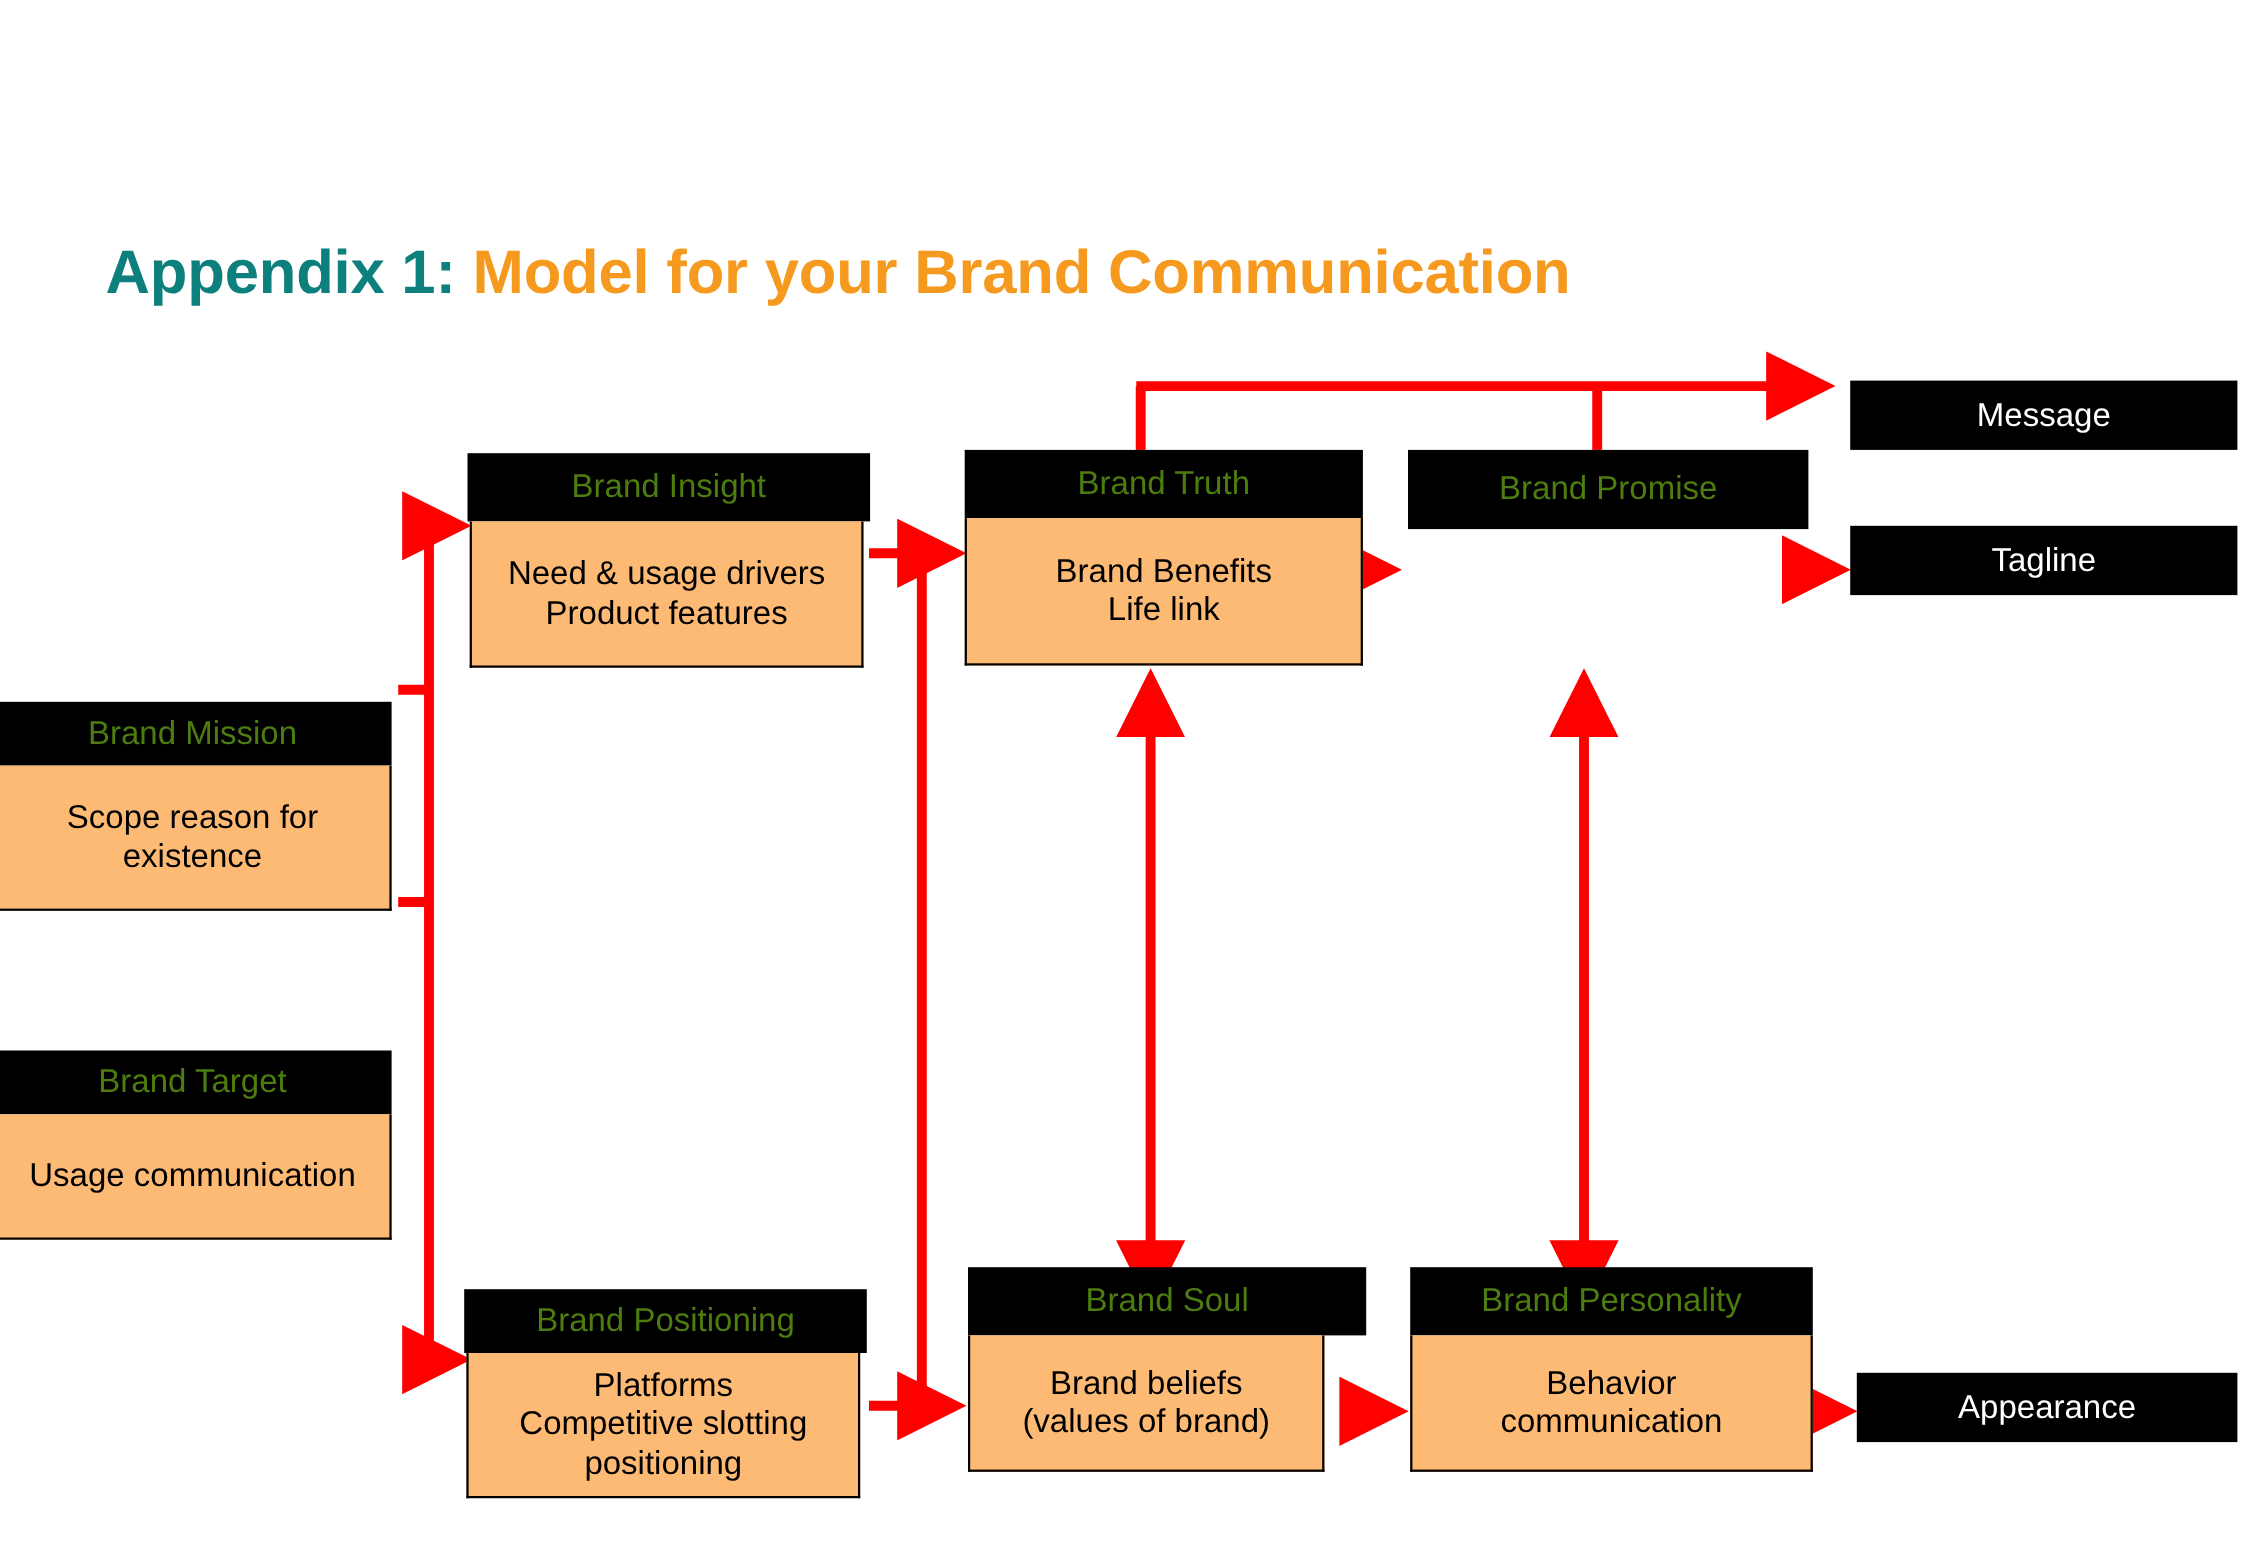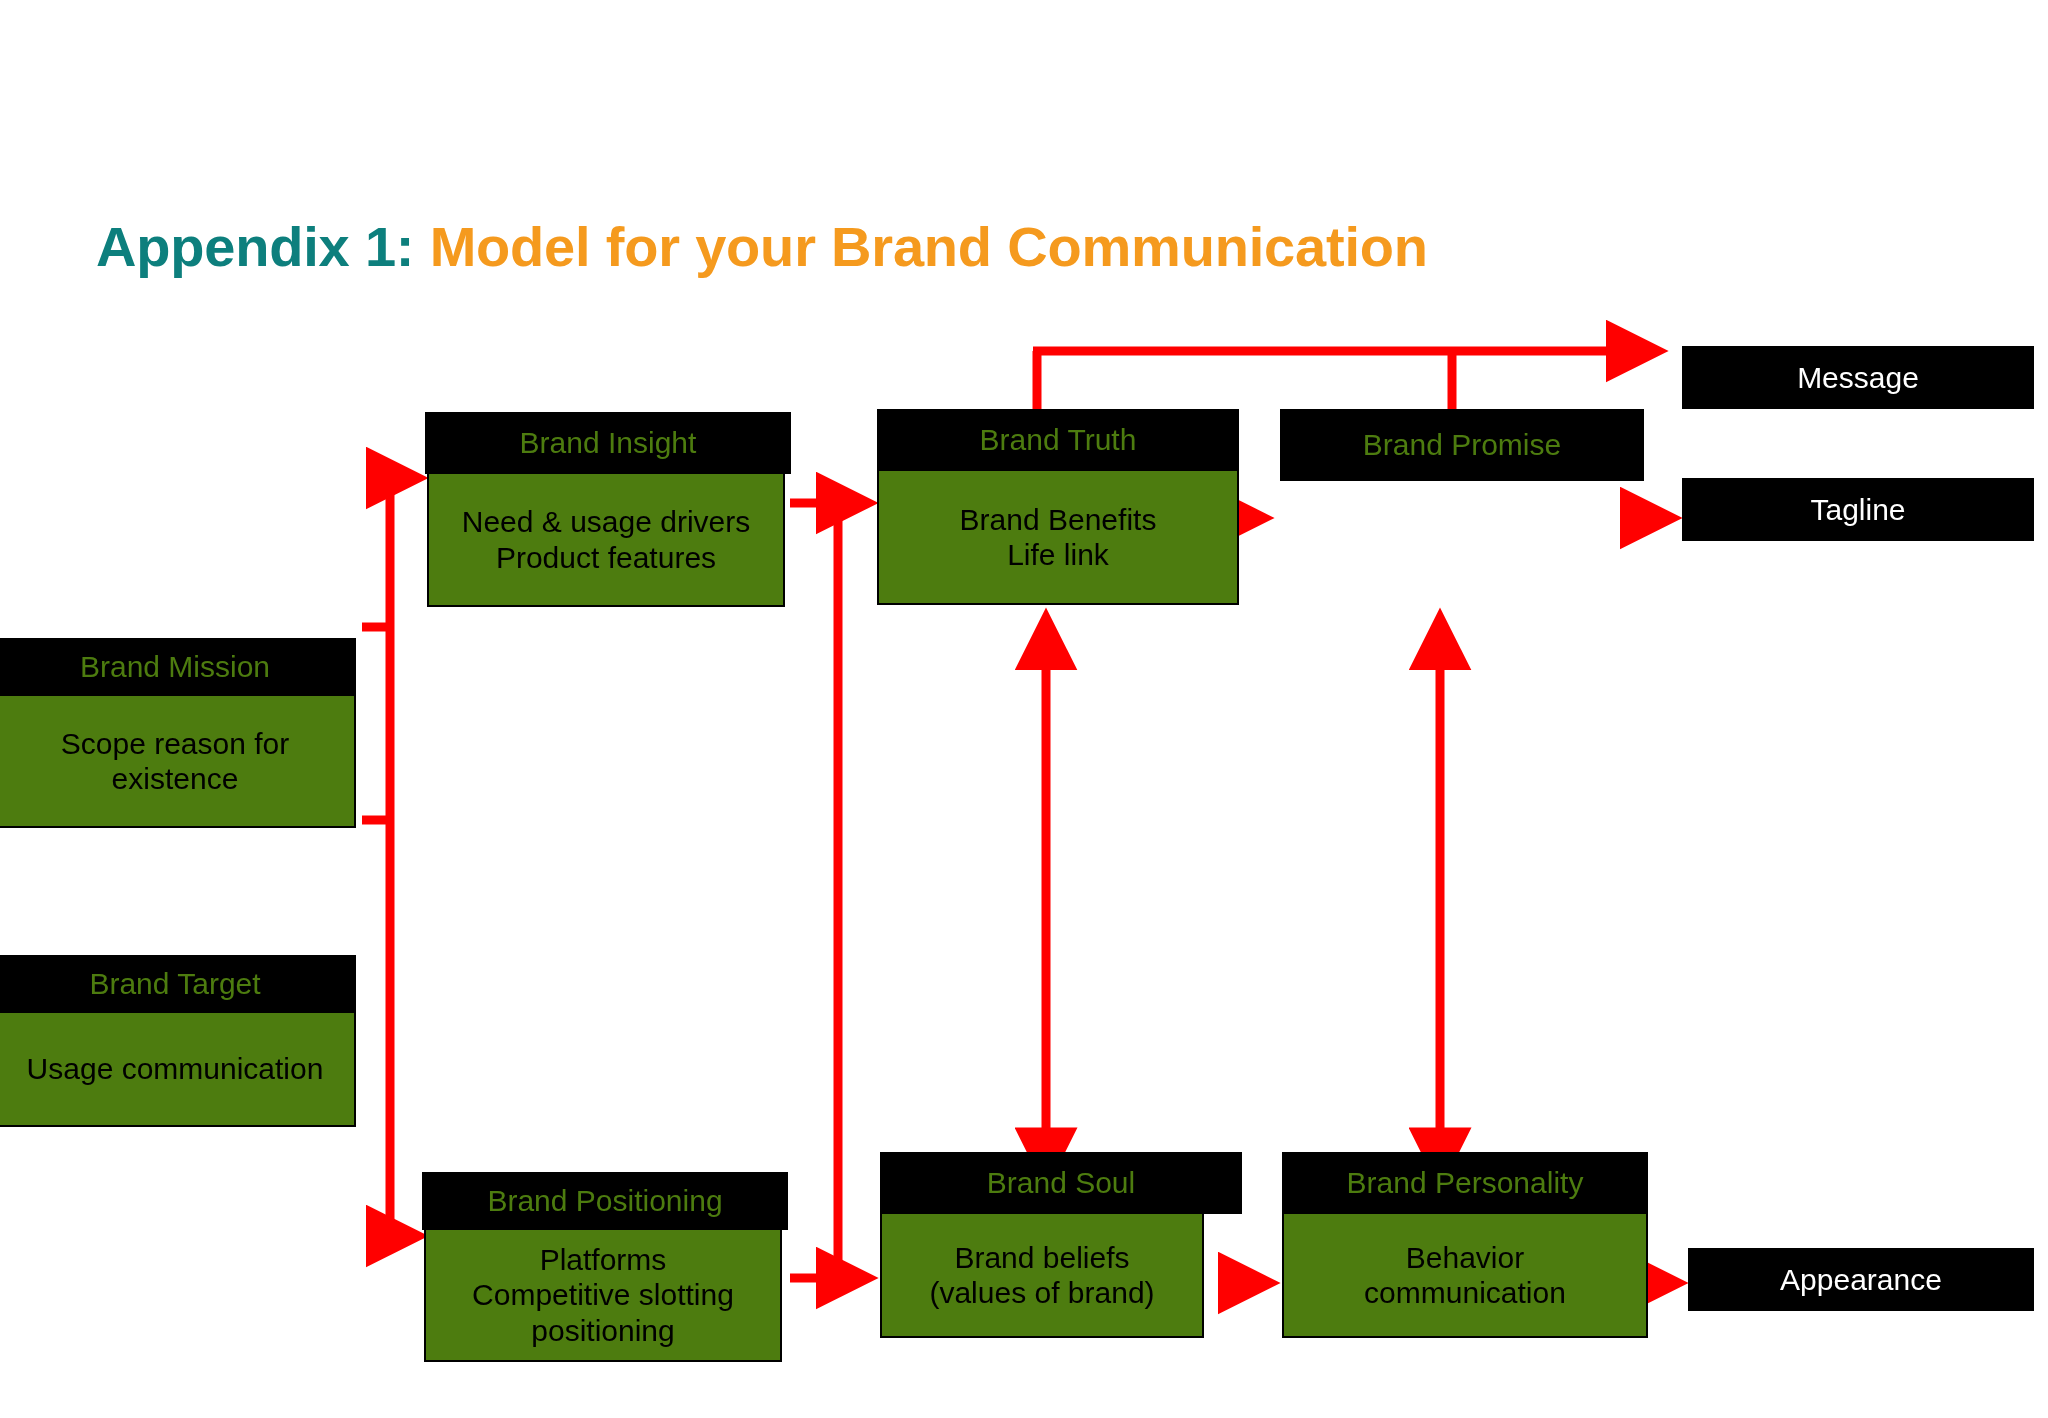--- a/index.html
+++ b/index.html
@@ -43,21 +43,21 @@
     display: flex;
     align-items: center;
     justify-content: center;
     text-align: center;
     line-height: 1.05;
     white-space: nowrap;
   }
   .node .body {
     position: absolute;
     box-sizing: border-box;
-    background: #4d7c0f;
+    background: #fdba74;
     border: 2px solid #000000;
     border-top: none;
     color: #000000;
     font-size: 30px;
     display: flex;
     flex-direction: column;
     align-items: center;
     justify-content: center;
     text-align: center;
     line-height: 1.18;

